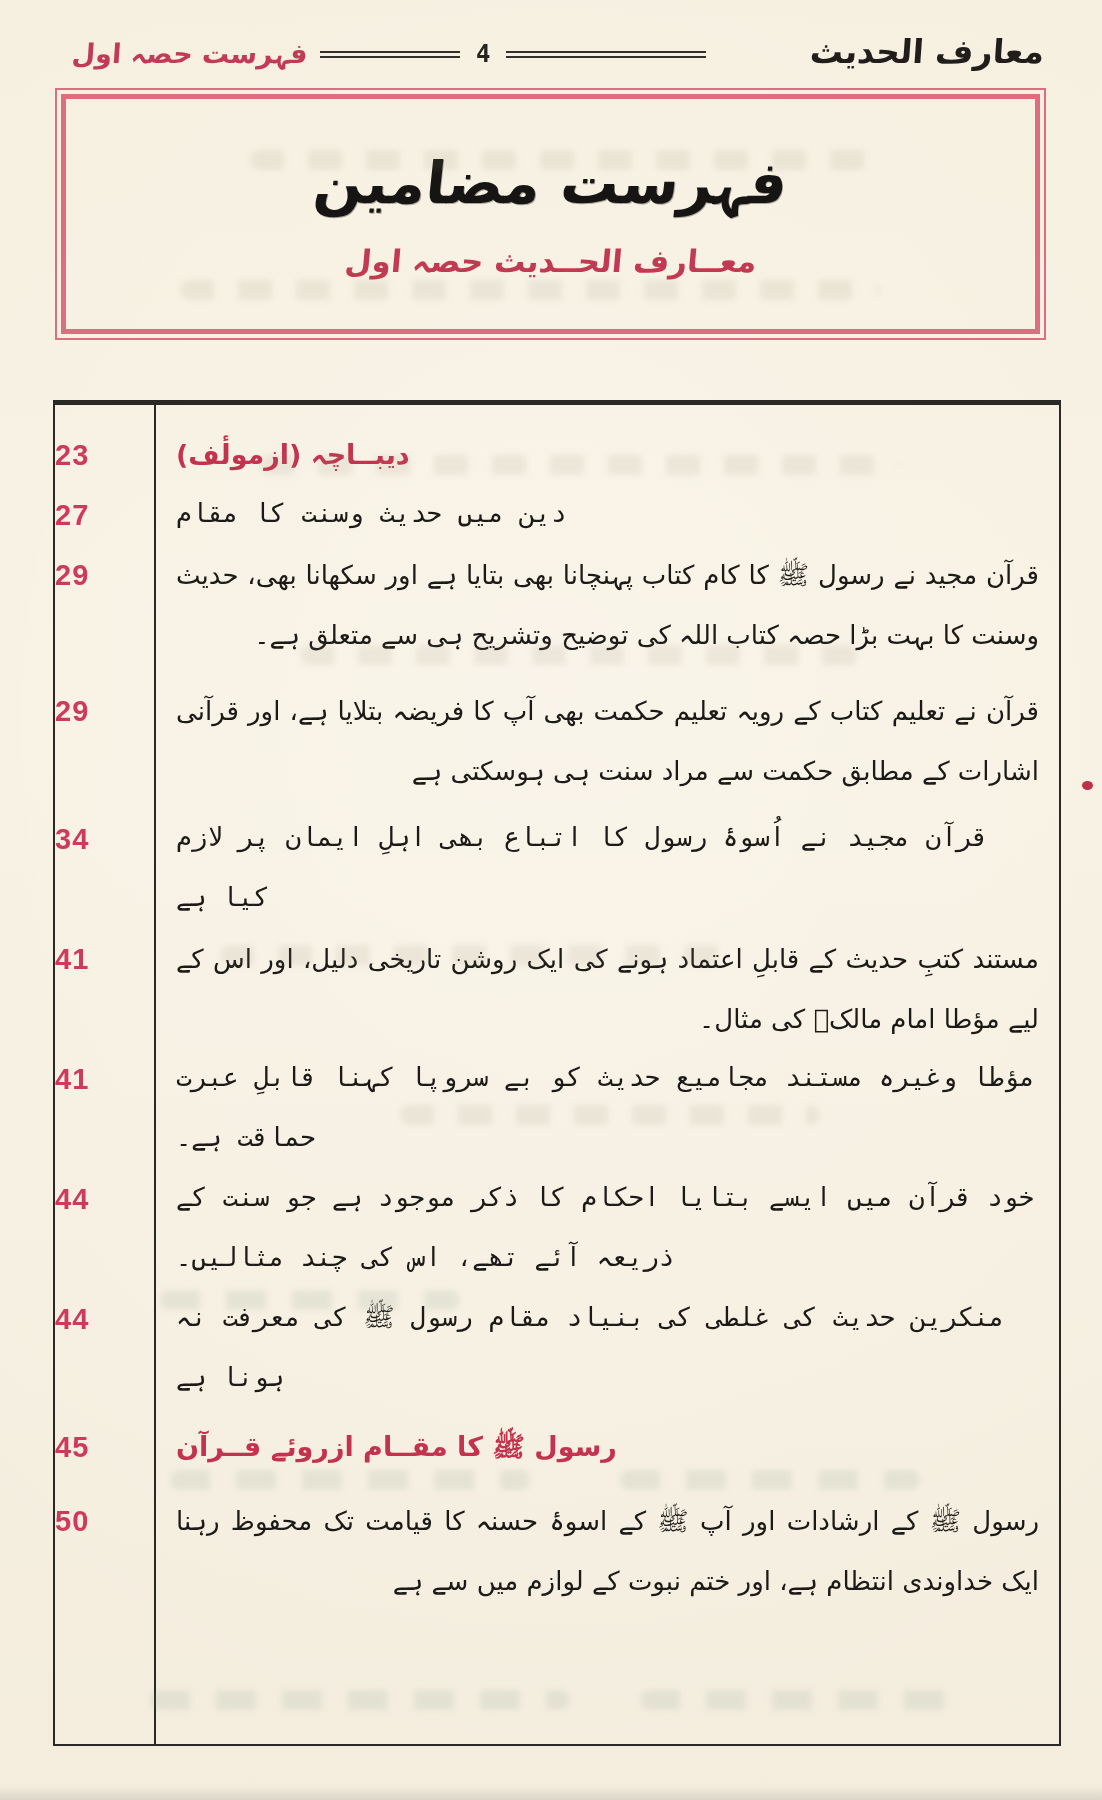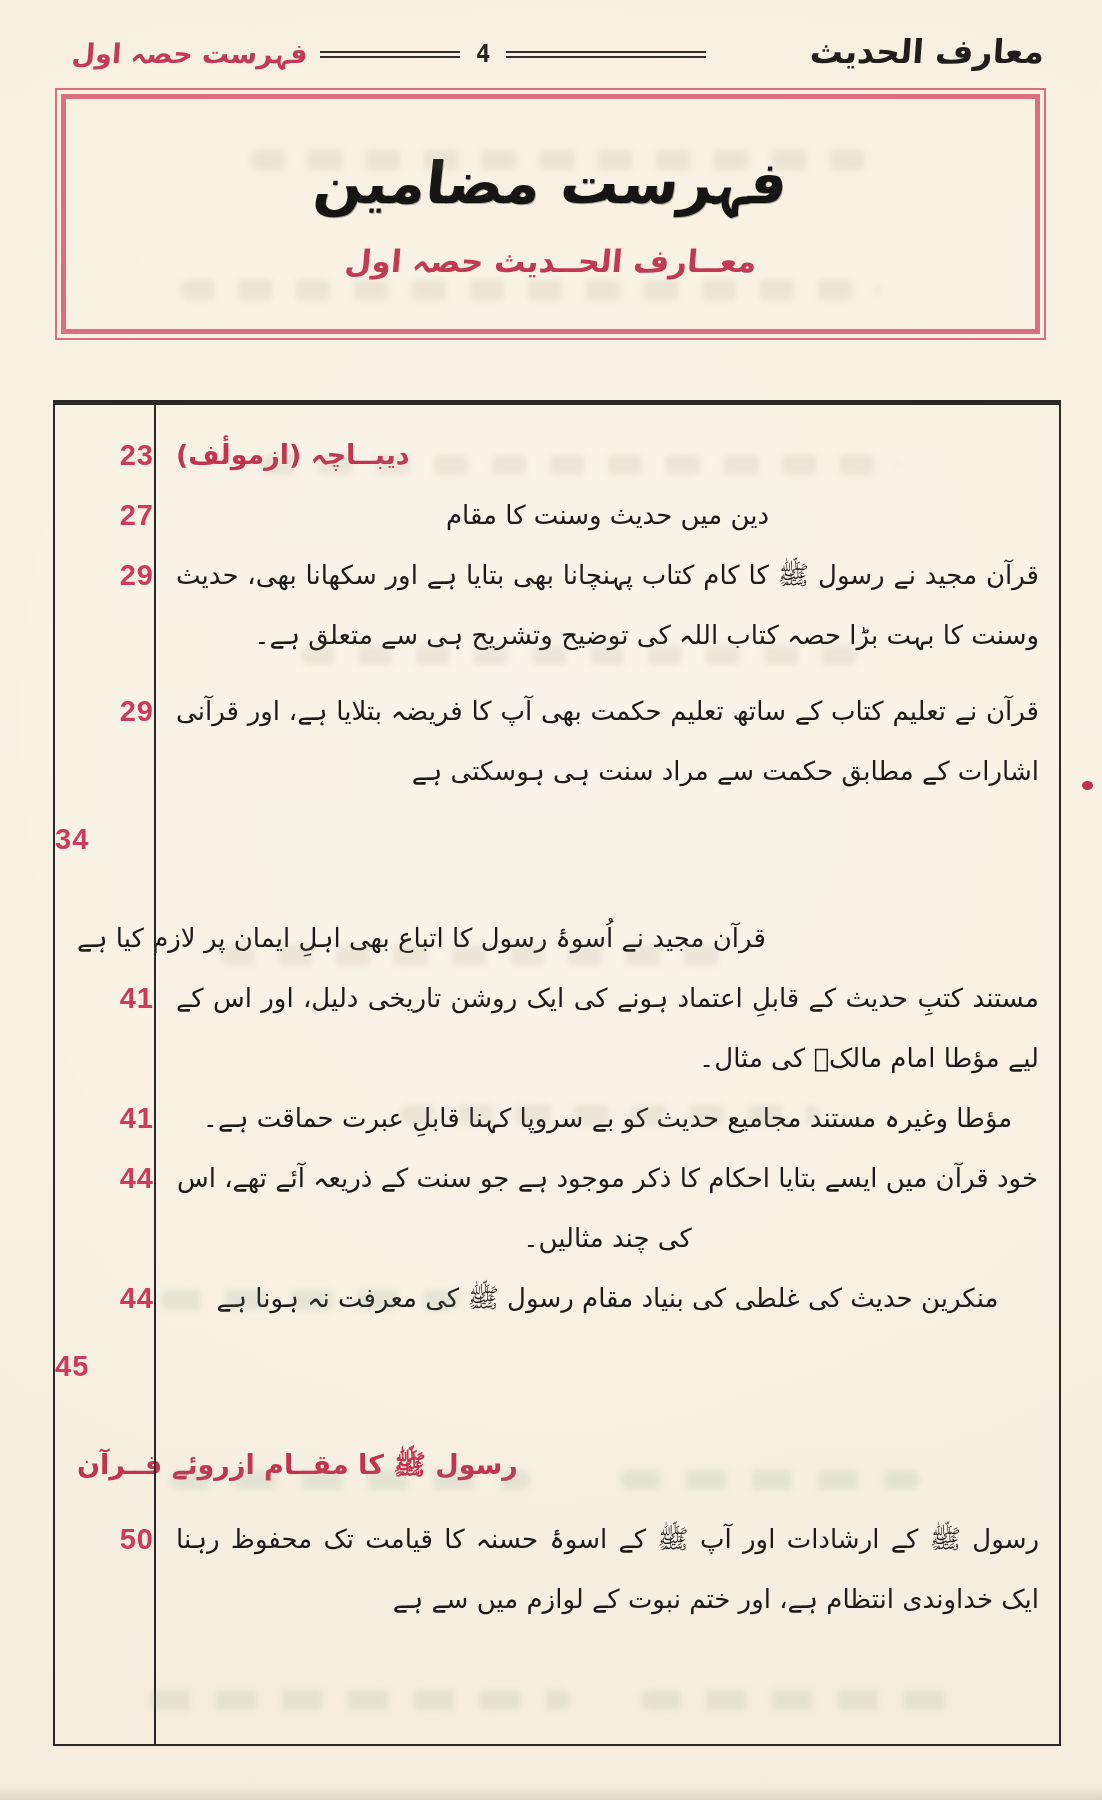--- a/index.html
+++ b/index.html
@@ -50,33 +50,33 @@
 
   
   .toc-box {
     position:absolute; left:53px; top:400px; width:1008px; height:1346px;
     border:2px solid #2b2925; border-top-width:5px;
     padding:20px 6px 10px 0;
   }
   .col-divider { position:absolute; left:99px; top:0; bottom:0; width:2px; background:#2b2925; }
   .toc-row { display:flex; align-items:flex-start; }
   .toc-row .num-cell {
-    flex:0 0 99px; text-align:right; color:#cd3a5c; font-size:29px; font-weight:bold;
+    flex:0 0 99px; text-align:left; color:#cd3a5c; font-size:29px; font-weight:bold;
     line-height:60px; font-family:"Liberation Sans", sans-serif; letter-spacing:1px;
   }
   .toc-row .entry-cell {
     flex:1; direction:rtl; text-align:justify; text-justify:inter-word;
     color:#1c1a17; font-size:26px; line-height:60px; padding:0 14px 0 22px;
     font-family:"DejaVu Sans", sans-serif;
   }
-  .toc-row.single .entry-cell { text-align:center; }
+  .toc-row.single .entry-cell { text-align:left;font-family:Liberation Mono, monospace; }
   .toc-row.red-heading .entry-cell {
     text-align:left; color:#c4334e; font-weight:bold; font-size:27px;
   }
-  .mt8{margin-top:8px;flex-direction:column;} .mt14{margin-top:14px;} .mt16{margin-top:16px;}
+  .mt8{margin-top:8px;} .mt14{margin-top:14px;} .mt16{margin-top:16px;}
 
   
   .ghost { position:absolute; height:20px; border-radius:10px; filter:blur(3px); opacity:.55;
     background:repeating-linear-gradient(90deg, rgba(146,134,112,.22) 0 34px, rgba(0,0,0,0) 34px 58px); }
   .ghost.green { background:repeating-linear-gradient(90deg, rgba(120,148,128,.25) 0 40px, rgba(0,0,0,0) 40px 66px); }
   .ink-dot { position:absolute; left:1082px; top:781px; width:11px; height:9px; border-radius:50%;
     background:#c03048; filter:blur(.5px); }
 </style>
 </head>
 <body>
@@ -110,21 +110,21 @@
     <div class="toc-row single">
       <div class="num-cell">27</div>
       <div class="entry-cell">دین میں حدیث وسنت کا مقام</div>
     </div>
     <div class="toc-row">
       <div class="num-cell">29</div>
       <div class="entry-cell">قرآن مجید نے رسول ﷺ کا کام کتاب پہنچانا بھی بتایا ہے اور سکھانا بھی، حدیث وسنت کا بہت بڑا حصہ کتاب اللہ کی توضیح وتشریح ہی سے متعلق ہے۔</div>
     </div>
     <div class="toc-row mt16">
       <div class="num-cell">29</div>
-      <div class="entry-cell">قرآن نے تعلیم کتاب کے ساتھ تعلیم حکمت بھی آپ کا فریضہ بتلایا ہے، اور قرآنی اشارات کے مطابق حکمت سے مراد سنت ہی ہوسکتی ہے</div>
+      <div class="entry-cell">قرآن نے تعلیم کتاب کے رویہ تعلیم حکمت بھی آپ کا فریضہ بتلایا ہے، اور قرآنی اشارات کے مطابق حکمت سے مراد سنت ہی ہوسکتی ہے</div>
     </div>
     <div class="toc-row single mt8">
       <div class="num-cell">34</div>
       <div class="entry-cell">قرآن مجید نے اُسوۂ رسول کا اتباع بھی اہلِ ایمان پر لازم کیا ہے</div>
     </div>
     <div class="toc-row">
       <div class="num-cell">41</div>
       <div class="entry-cell">مستند کتبِ حدیث کے قابلِ اعتماد ہونے کی ایک روشن تاریخی دلیل، اور اس کے لیے مؤطا امام مالکؒ کی مثال۔</div>
     </div>
     <div class="toc-row single">

